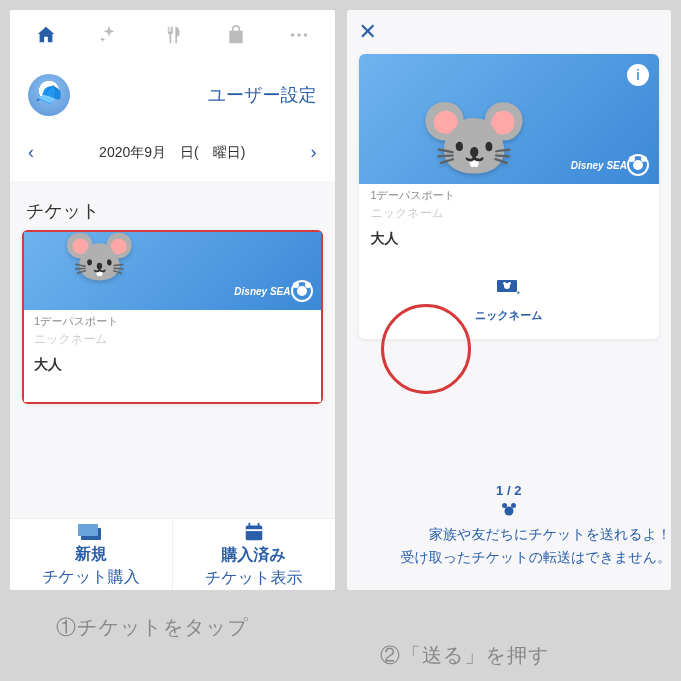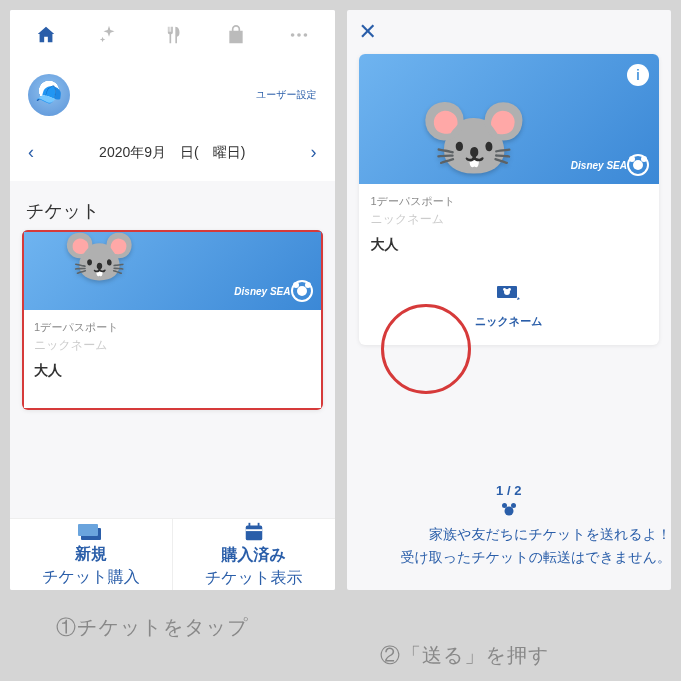--- a/index.html
+++ b/index.html
@@ -5,34 +5,34 @@
   * { margin: 0; padding: 0; box-sizing: border-box; font-family: -apple-system, "Hiragino Sans", sans-serif; }
   body { background: #d5d5d5; width: 681px; height: 681px; display: flex; gap: 12px; padding: 10px; }
   .phone { background: #f7f7f9; width: 325px; height: 580px; border-radius: 2px; overflow: hidden; position: relative; }
 
   
   .tabbar { display: flex; background: #fff; height: 50px; align-items: center; padding: 0 4px; }
   .tab { flex: 1; display: flex; justify-content: center; align-items: center; color: #bbb; height: 100%; }
   .tab.active { color: #2a5ea9; }
   .userrow { display: flex; align-items: center; justify-content: space-between; padding: 14px 18px; background: #fff; }
   .avatar { width: 42px; height: 42px; border-radius: 50%; background: radial-gradient(circle at 50% 40%, #fff 30%, #7fb3e8 31%, #5a93d8 100%); display:flex; align-items:center; justify-content:center; font-size:22px; }
-  .usersetting { color: #2a5ea9; font-size: 10px; }
+  .usersetting { color: #2a5ea9; font-size: 18px; }
   .daterow { display: flex; align-items: center; justify-content: space-between; background: #fff; padding: 8px 14px 14px; font-size: 14px; }
   .chev { color: #2a5ea9; font-size: 18px; padding: 4px; }
   .datetxt { color: #333; font-weight: 500; }
   .section-title { font-size: 18px; font-weight: 400; padding: 18px 16px 7px; color: #333; }
 
   .ticket-card { background:#fff; margin:0 12px; border-radius:6px; box-shadow:0 1px 4px rgba(0,0,0,.08); overflow:hidden; position:relative; }
   .red-frame { position:absolute; inset:0; border:2px solid #d63a3a; pointer-events:none; }
   .ticket-hero { height:80px; background:linear-gradient(135deg,#6fb4f0 0%,#3b88d6 100%); position:relative; }
   .sea-logo { position:absolute; right:10px; bottom:8px; color:#fff; font-size:10px; font-style:italic; font-weight:800; display:flex; align-items:center; gap:0;}
   .mickey-mini { position:absolute; left:40px; top:-10px; font-size:60px; filter: drop-shadow(0 2px 2px rgba(0,0,0,.2)); }
   .mickey-ears-circle { width:22px; height:22px; border:2px solid #fff; border-radius:50%; display:inline-flex; align-items:center; justify-content:center; }
   .mickey-ears-circle::before{content:"";width:10px;height:10px;background:#fff;border-radius:50%;box-shadow:-6px -6px 0 -2px #fff,6px -6px 0 -2px #fff;}
-  .ticket-body { padding:10px 12px 30px; }
+  .ticket-body { padding:4px 12px 30px; }
   .tb-sub { color:#888; font-size:11px; }
   .tb-nick { color:#ccc; font-size:12px; margin-top:2px; }
   .tb-type { color:#333; font-size:14px; font-weight:600; margin-top:8px; }
 
   .bottom-actions { position:absolute; bottom:0; left:0; right:0; background:#fff; display:flex; height:72px; border-top:1px solid #eee; }
   .bact { flex:1; display:flex; flex-direction:column; align-items:center; justify-content:center; gap:2px; color:#2a5ea9; font-size:16px; }
   .bact .l1{font-weight:600;}
   .bact+.bact { border-left:1px solid #eee; }
 
   

